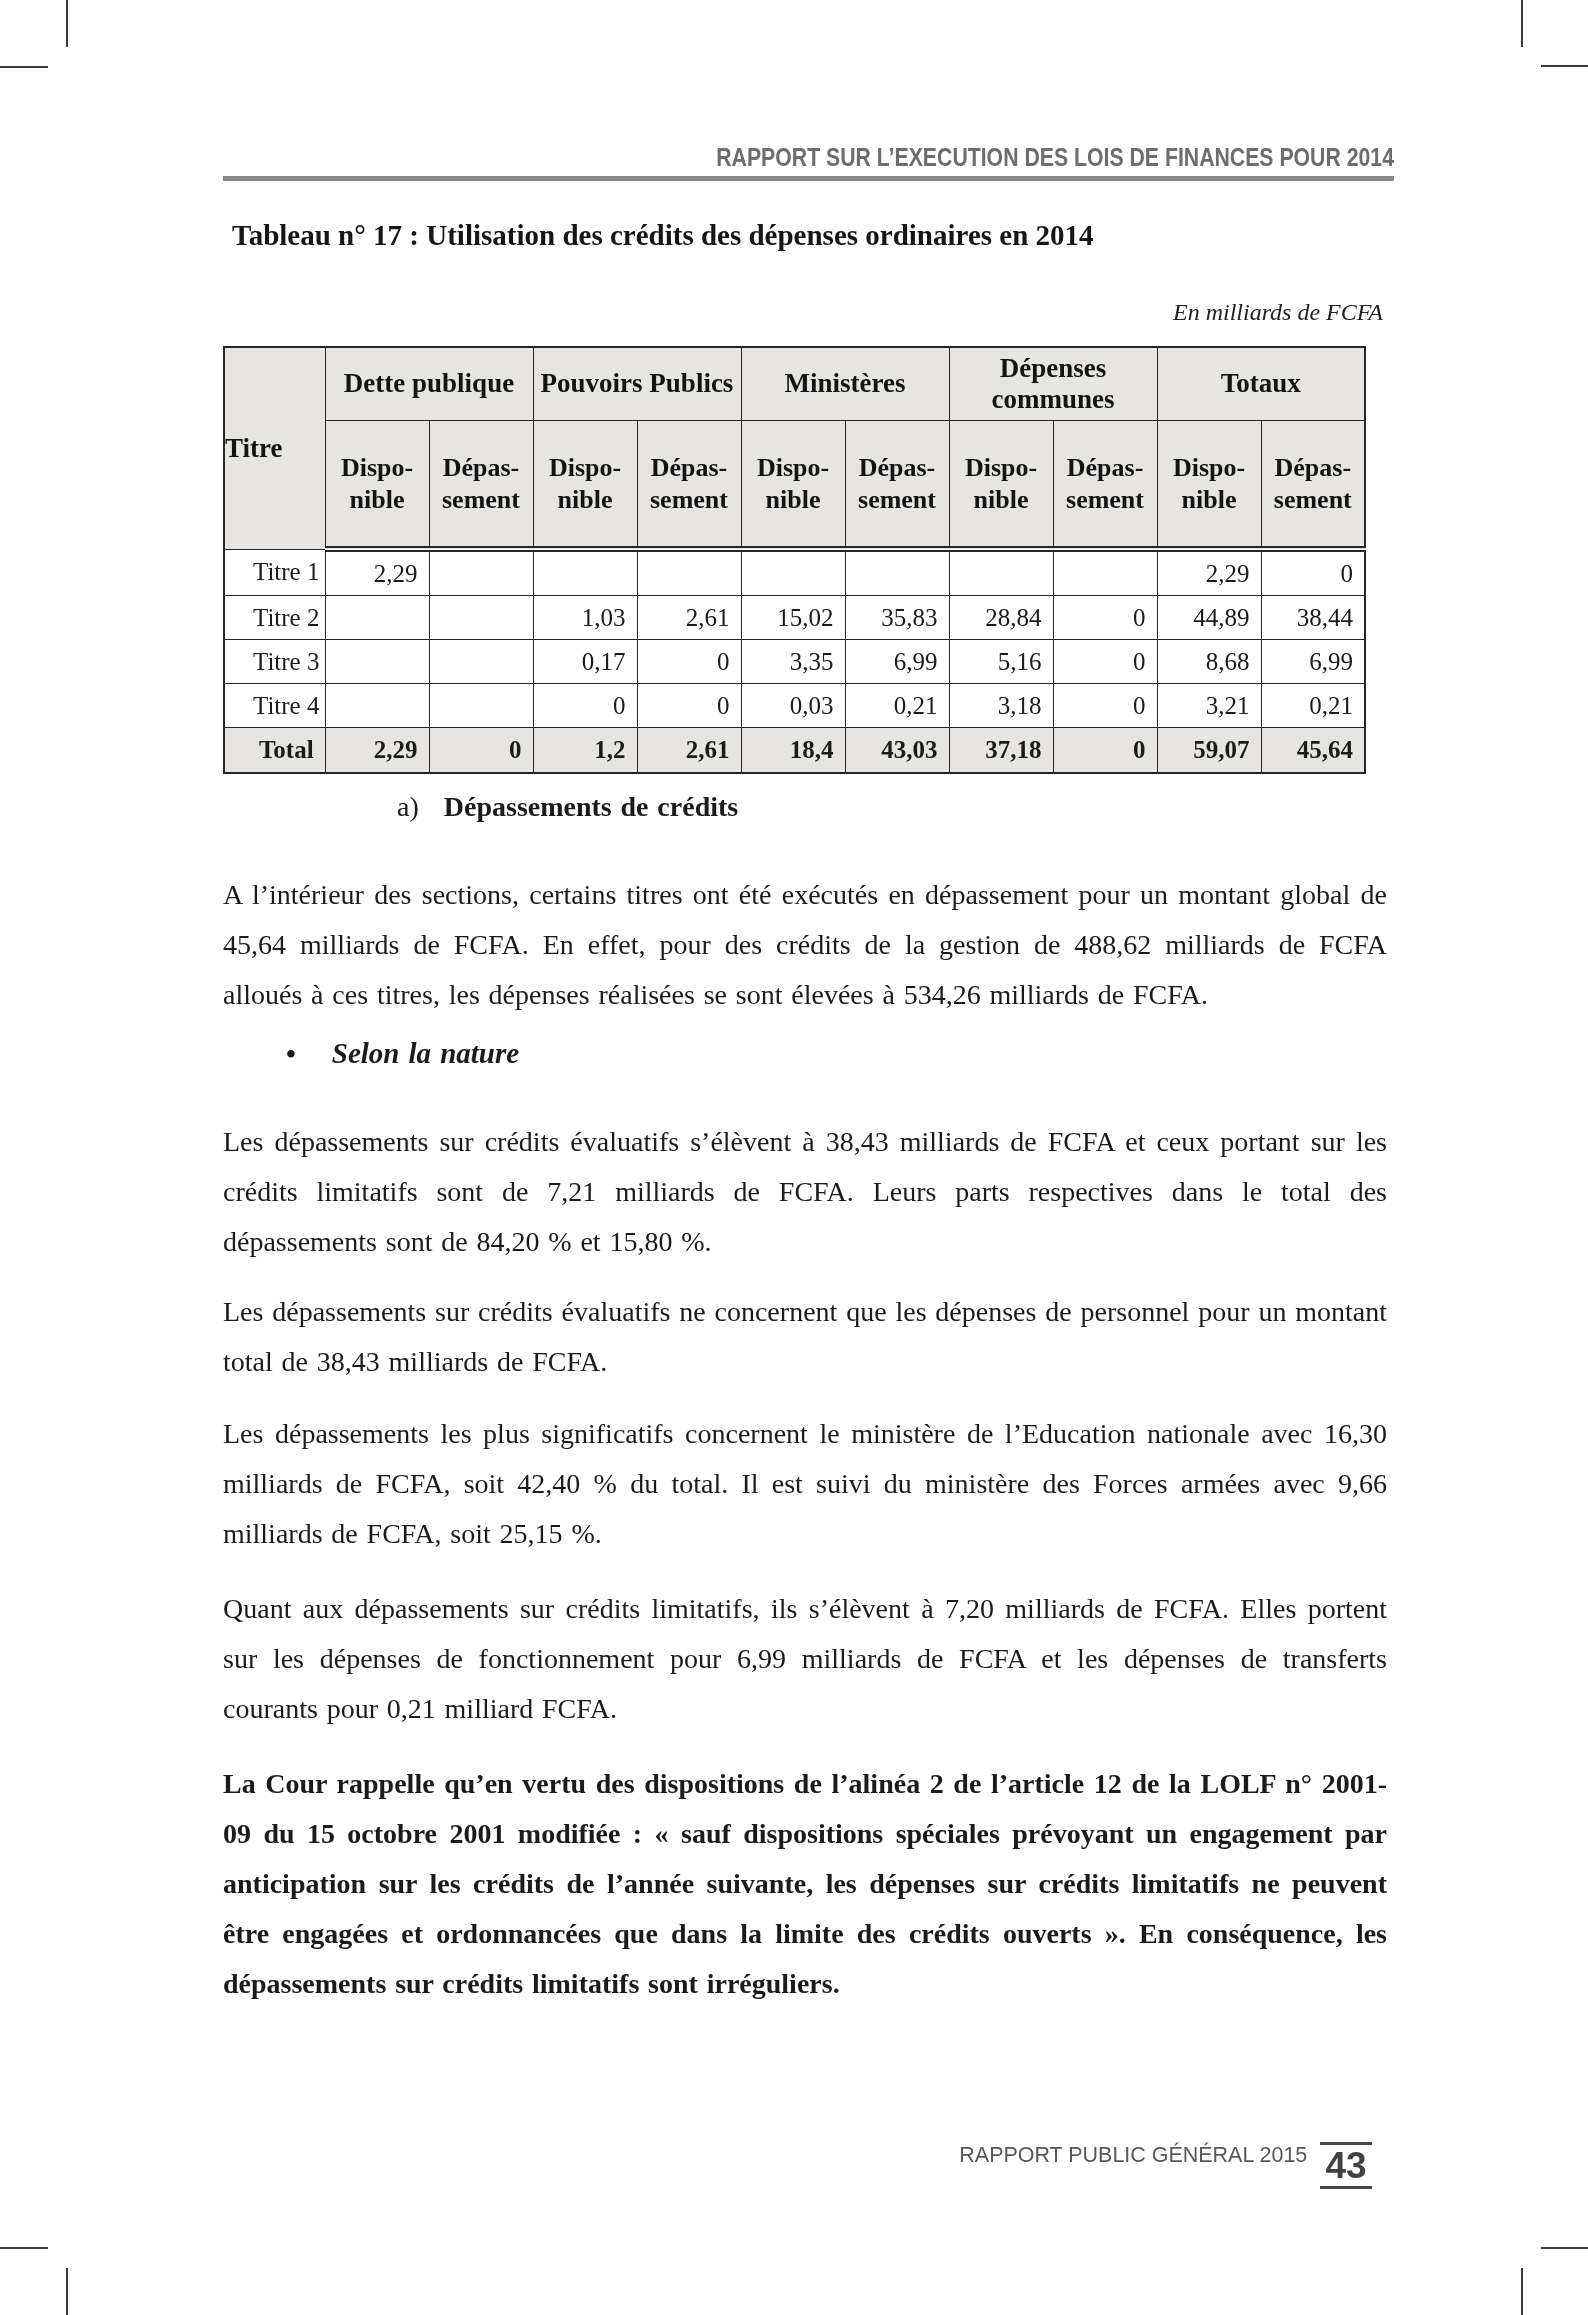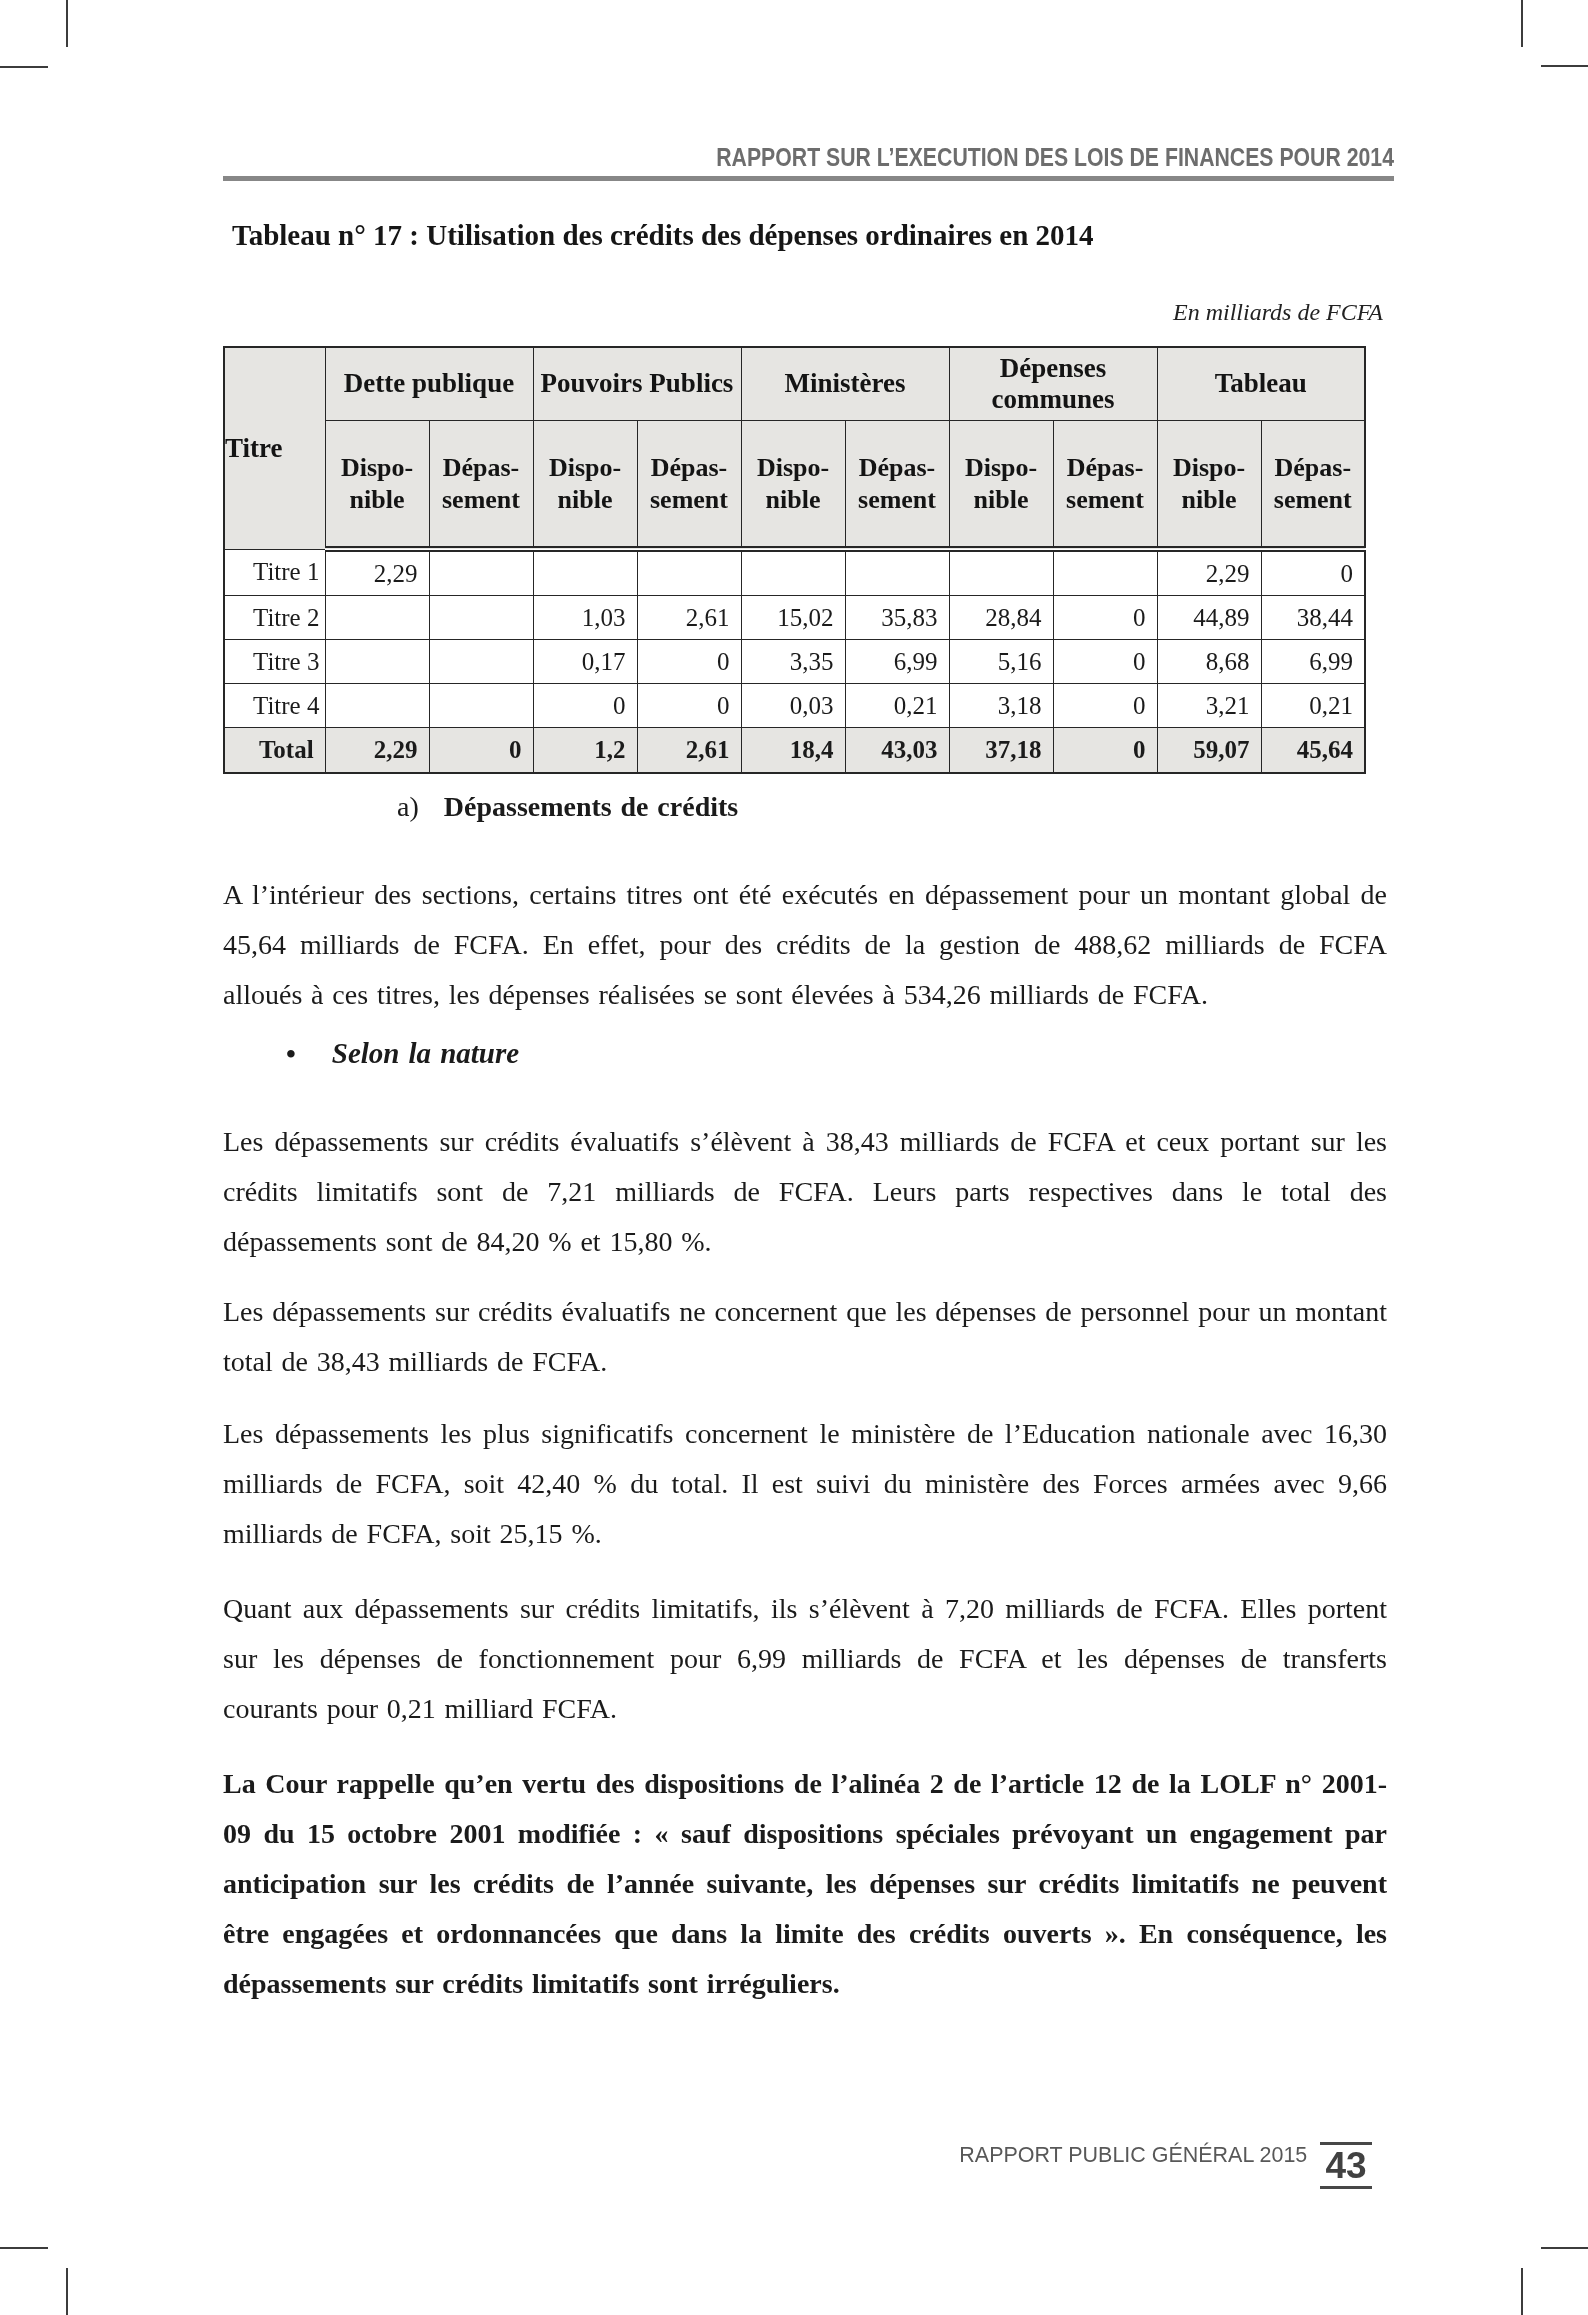--- a/index.html
+++ b/index.html
@@ -162,21 +162,21 @@
         <col style="width:104px">
           <col style="width:104px">
       </colgroup>
       <thead>
         <tr class="ghead">
           <th class="corner" rowspan="2">Titre</th>
           <th colspan="2">Dette publique</th>
           <th colspan="2">Pouvoirs Publics</th>
           <th colspan="2">Ministères</th>
           <th colspan="2">Dépenses communes</th>
-          <th colspan="2">Tableau</th>
+          <th colspan="2">Totaux</th>
         </tr>
         <tr class="shead">
           <th>Dispo-
 nible</th>
           <th>Dépas-
 sement</th>
           <th>Dispo-
 nible</th>
           <th>Dépas-
 sement</th>

